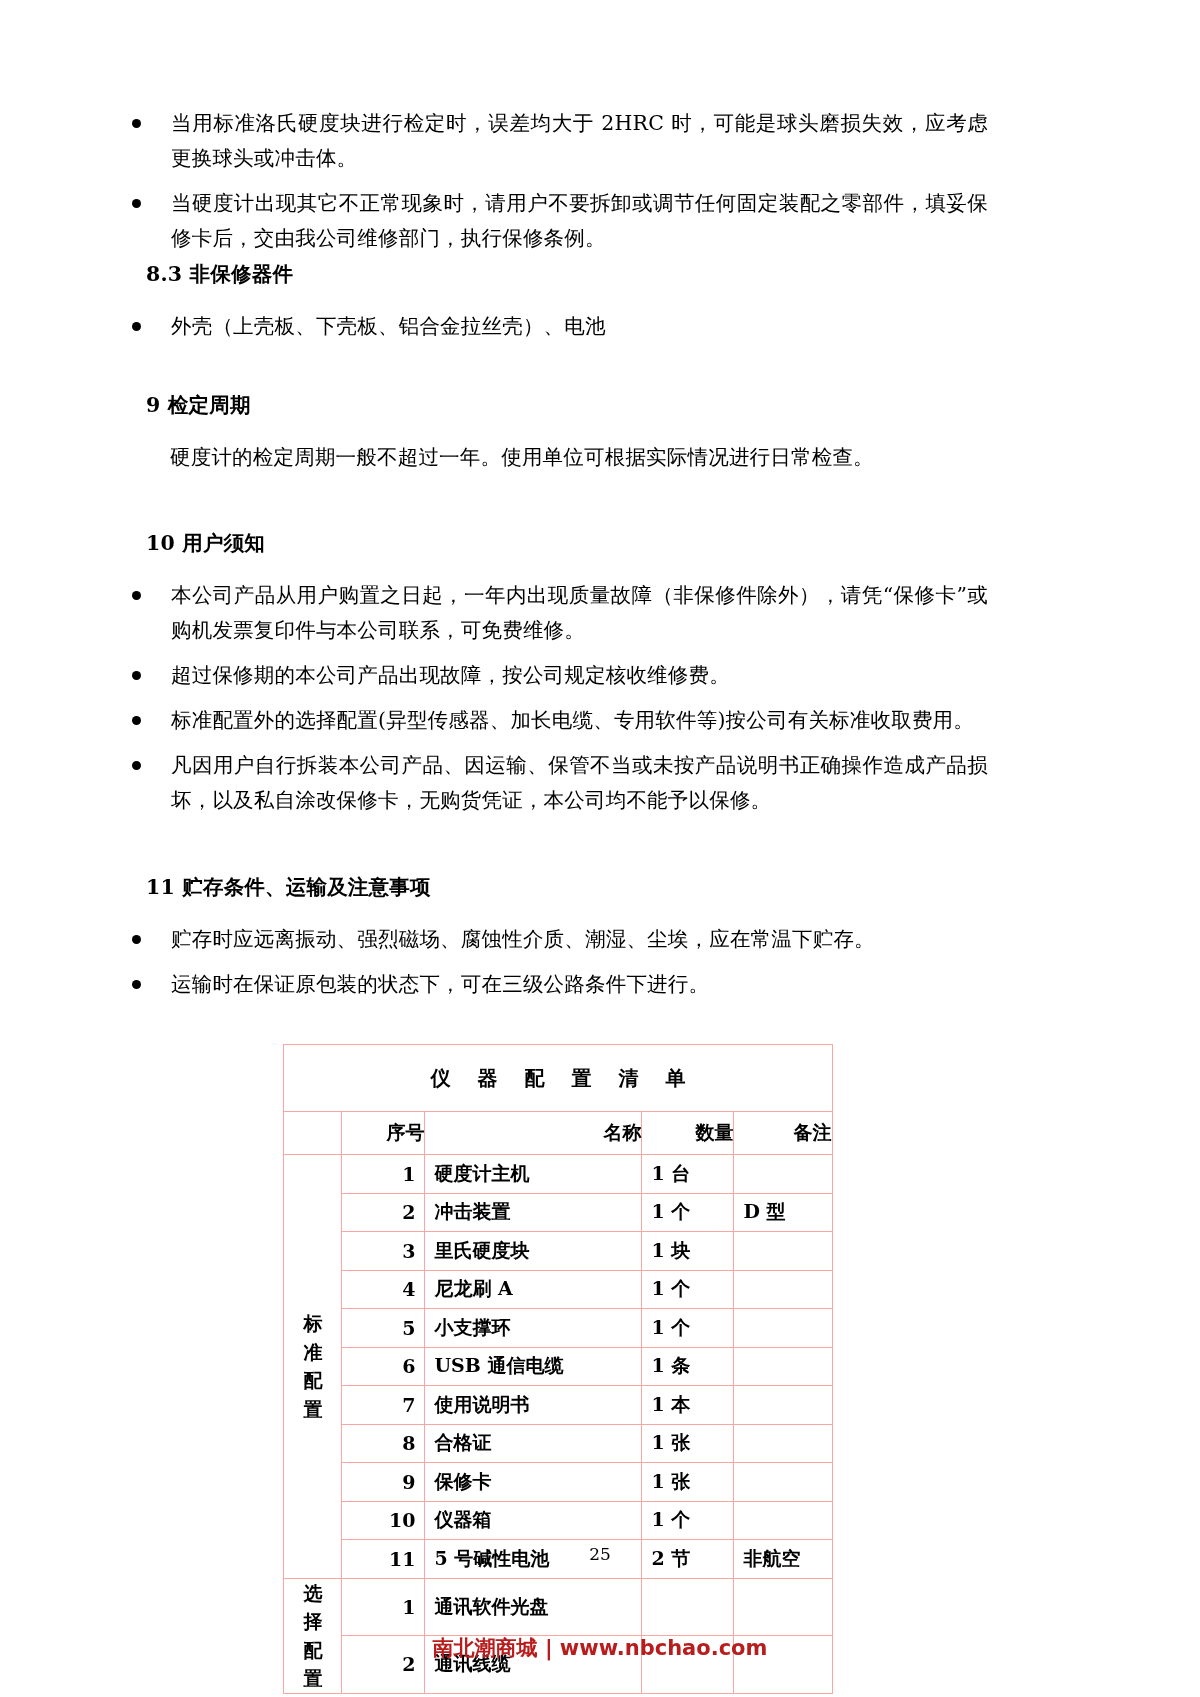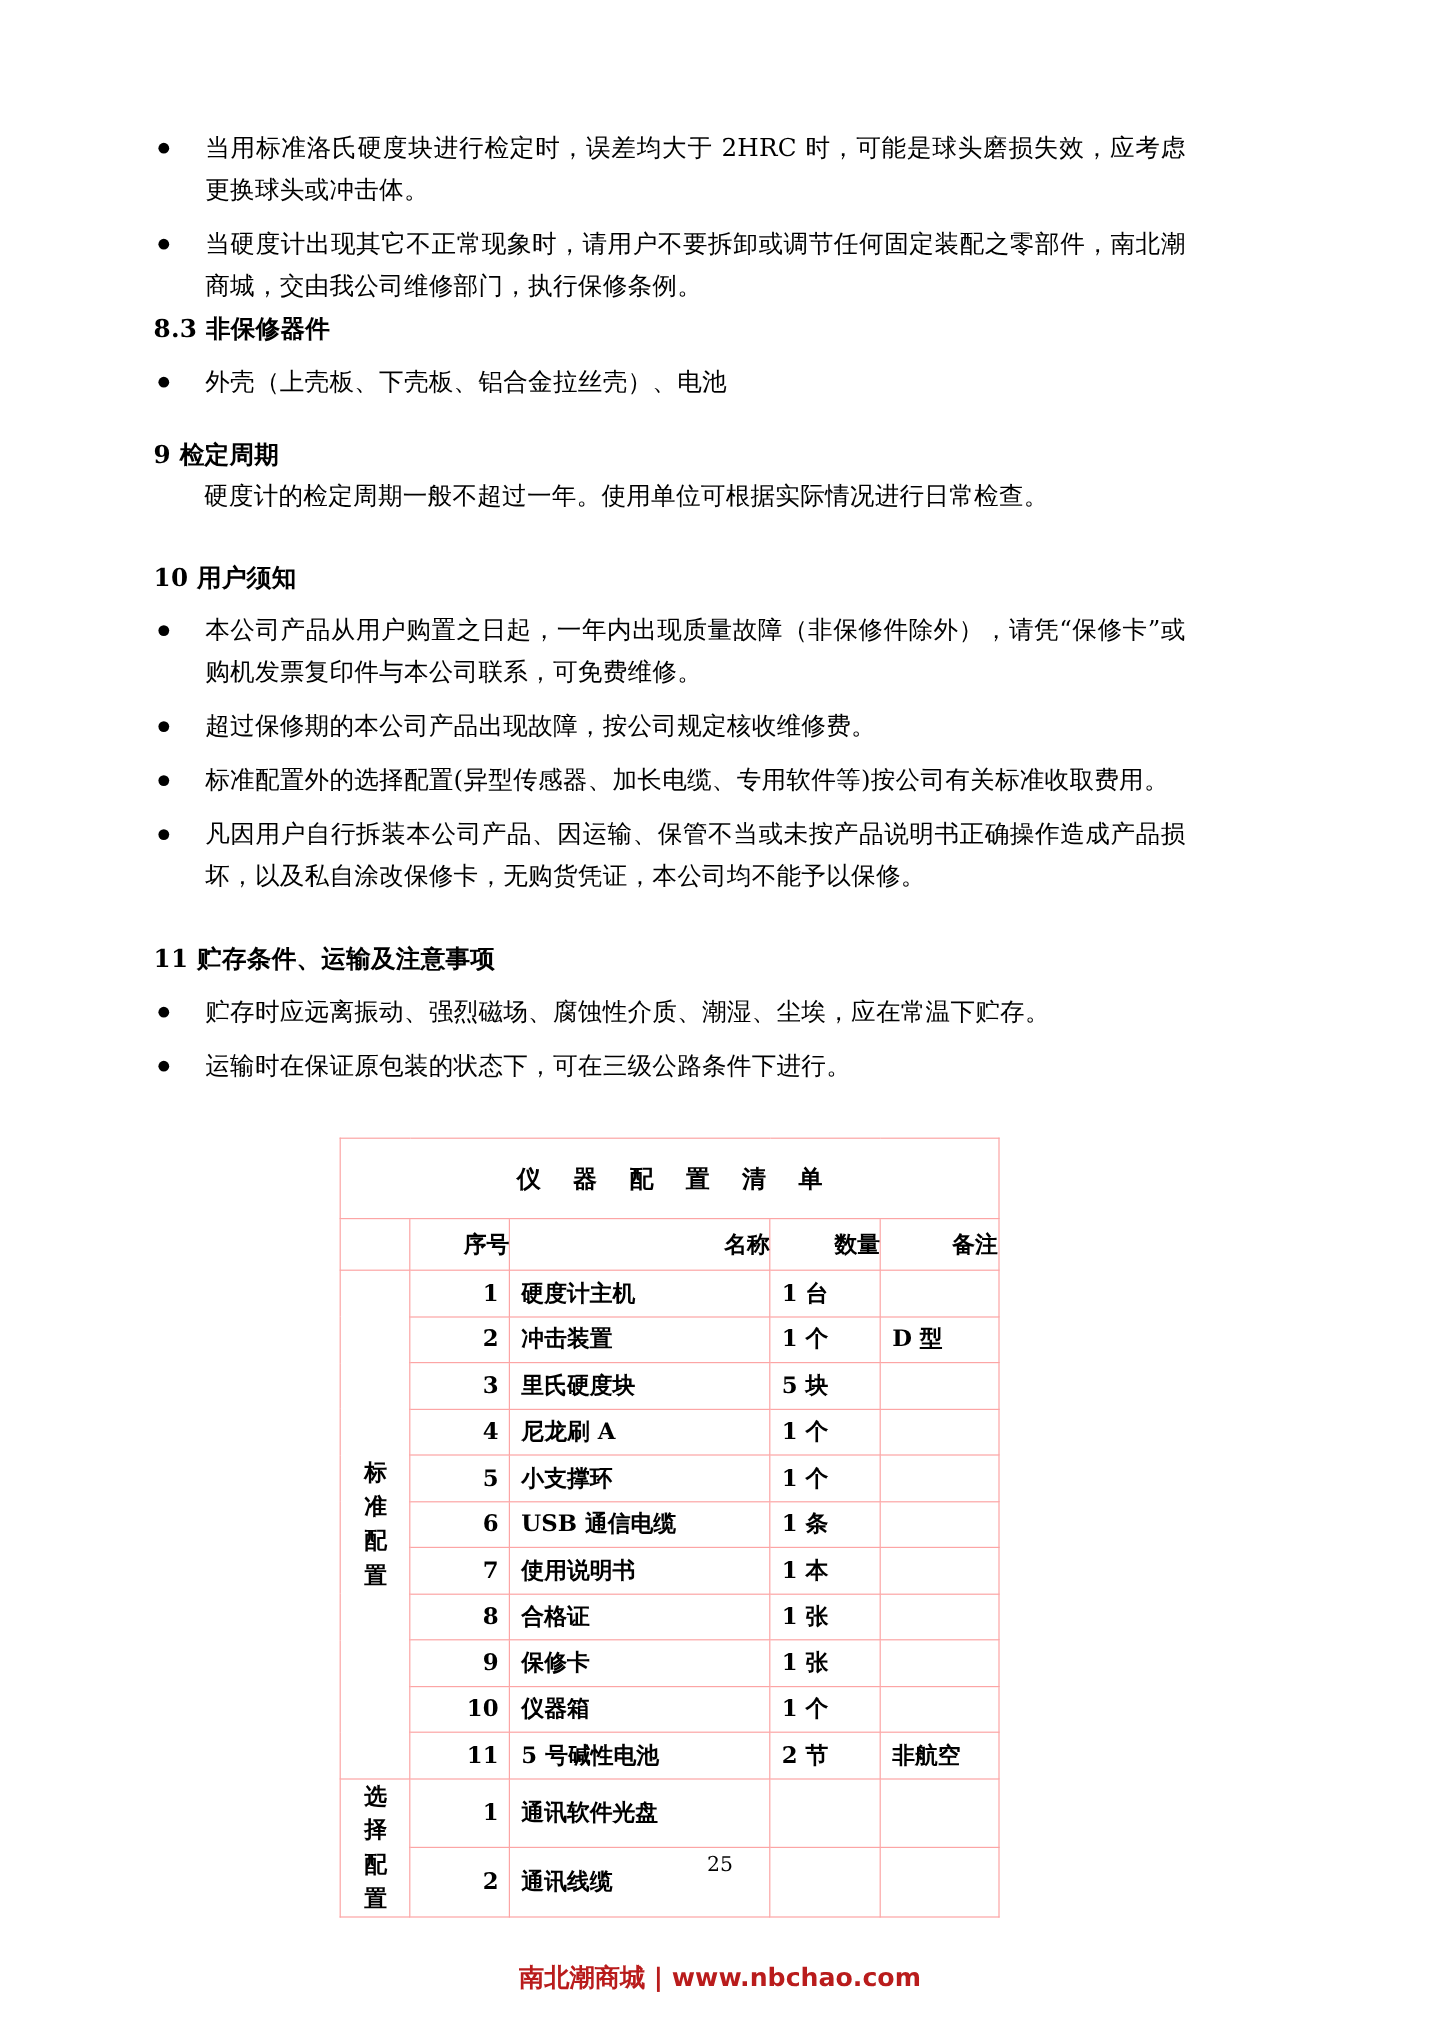--- a/index.html
+++ b/index.html
@@ -52,21 +52,21 @@
     height: 9px;
     border-radius: 50%;
     background: #000;
   }
 
   
   .heading {
     font-size: 20.5px;
     font-weight: bold;
     line-height: 33px;
-    margin: 0;
+    margin: 18px;
     letter-spacing: 0.2px;
   }
   .heading-sub { margin-top: 2px; }
 
   .para-indent {
     font-size: 20.5px;
     line-height: 35px;
     text-indent: 42px;
     margin: 0;
     letter-spacing: 0.2px;
@@ -165,21 +165,21 @@
   }
 </style>
 </head>
 <body>
 
 <div class="page">
   <div class="content">
 
     <ul class="bullet-list">
       <li class="bullet-item">当用标准洛氏硬度块进行检定时，误差均大于 2HRC 时，可能是球头磨损失效，应考虑更换球头或冲击体。</li>
-      <li class="bullet-item">当硬度计出现其它不正常现象时，请用户不要拆卸或调节任何固定装配之零部件，南北潮商城，交由我公司维修部门，执行保修条例。</li>
+      <li class="bullet-item">当硬度计出现其它不正常现象时，请用户不要拆卸或调节任何固定装配之零部件，填妥保修卡后，交由我公司维修部门，执行保修条例。</li>
     </ul>
 
     <h3 class="heading heading-sub">8.3 非保修器件</h3>
     <ul class="bullet-list">
       <li class="bullet-item">外壳（上壳板、下壳板、铝合金拉丝壳）、电池</li>
     </ul>
 
     <div class="gap-md"></div>
 
     <h3 class="heading">9 检定周期</h3>
@@ -233,21 +233,21 @@
             </tr>
             <tr>
               <td class="cell-row cell-no">2</td>
               <td class="cell-row cell-name">冲击装置</td>
               <td class="cell-row cell-qty">1 个</td>
               <td class="cell-row cell-remark">D 型</td>
             </tr>
             <tr>
               <td class="cell-row cell-no">3</td>
               <td class="cell-row cell-name">里氏硬度块</td>
-              <td class="cell-row cell-qty">5 块</td>
+              <td class="cell-row cell-qty">1 块</td>
               <td class="cell-row cell-remark"></td>
             </tr>
             <tr>
               <td class="cell-row cell-no">4</td>
               <td class="cell-row cell-name">尼龙刷 A</td>
               <td class="cell-row cell-qty">1 个</td>
               <td class="cell-row cell-remark"></td>
             </tr>
             <tr>
               <td class="cell-row cell-no">5</td>

